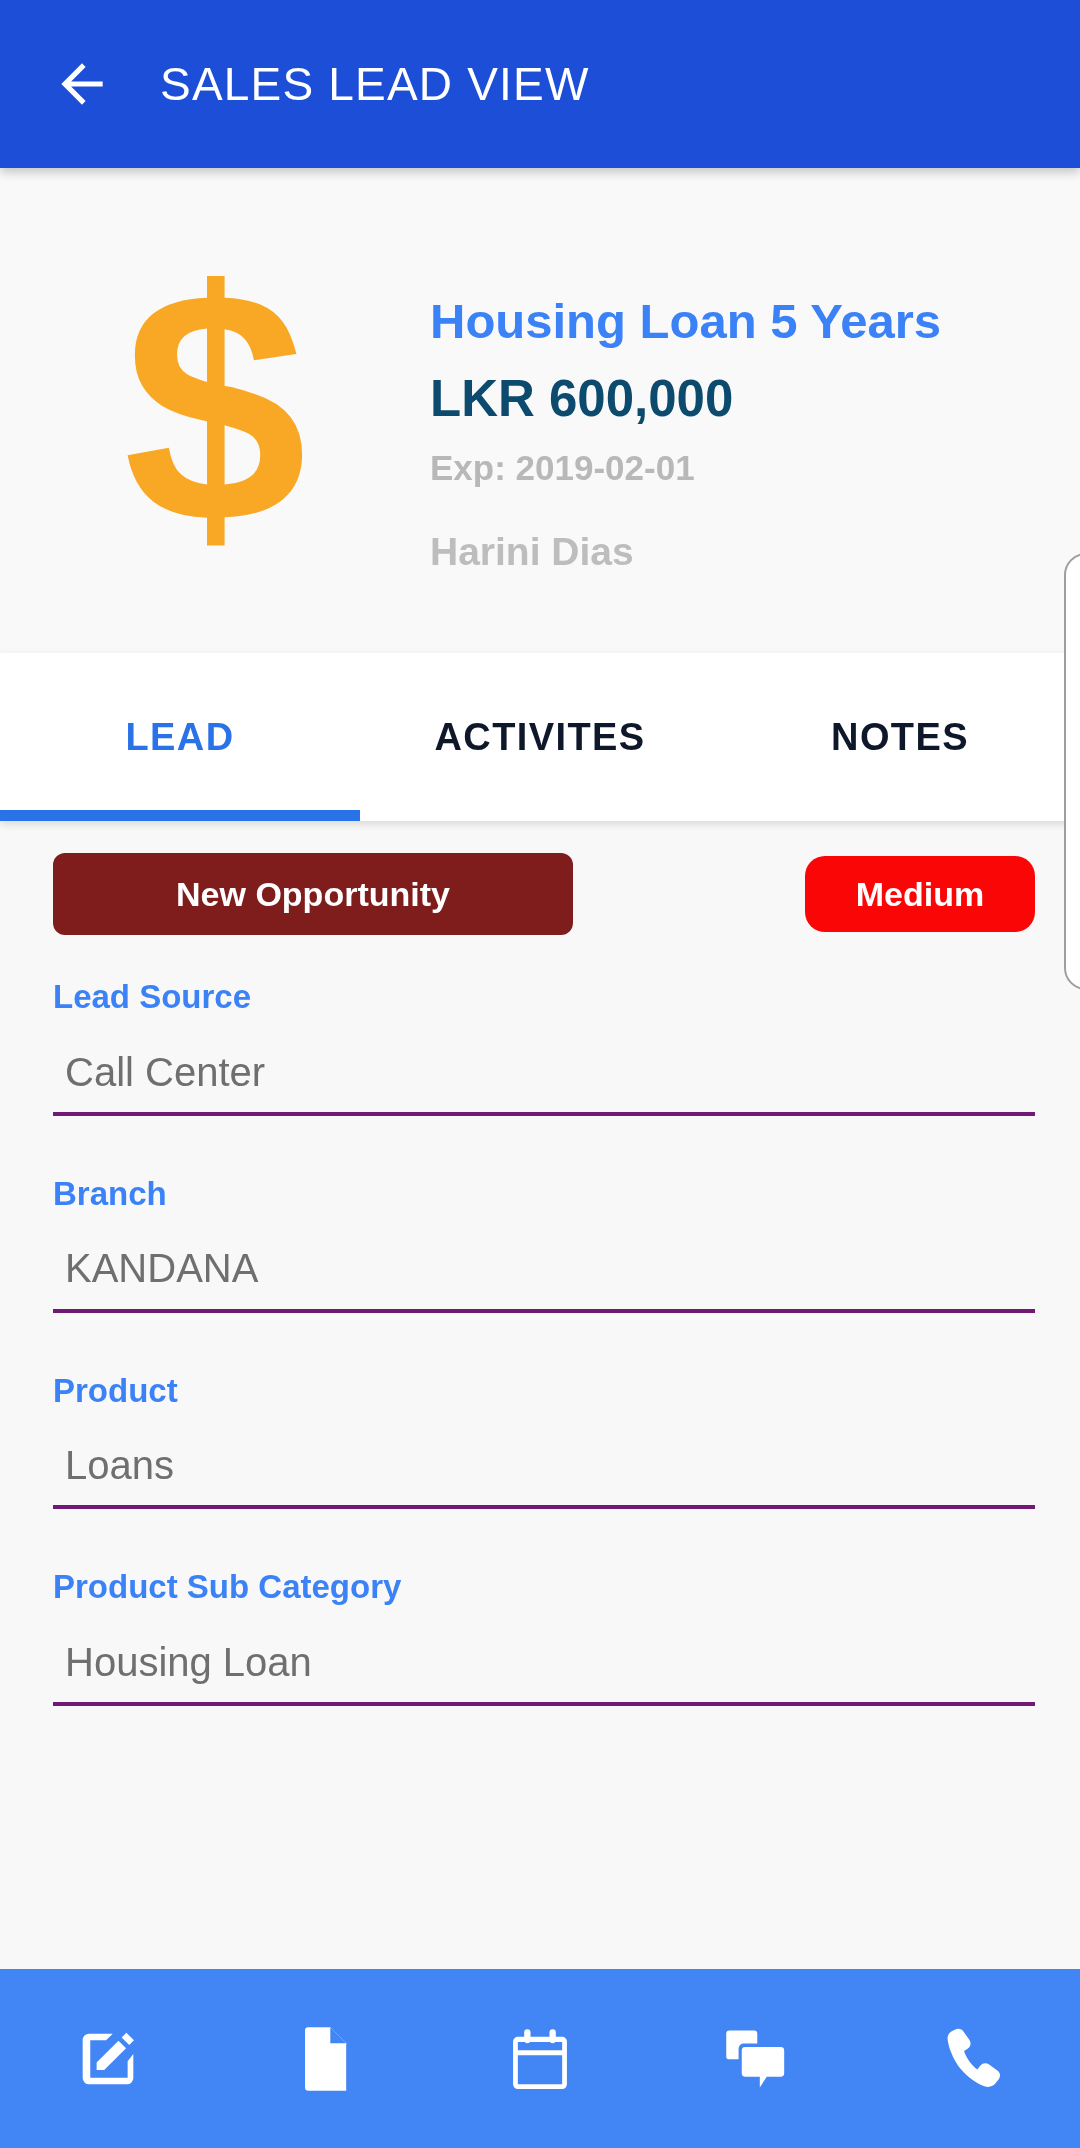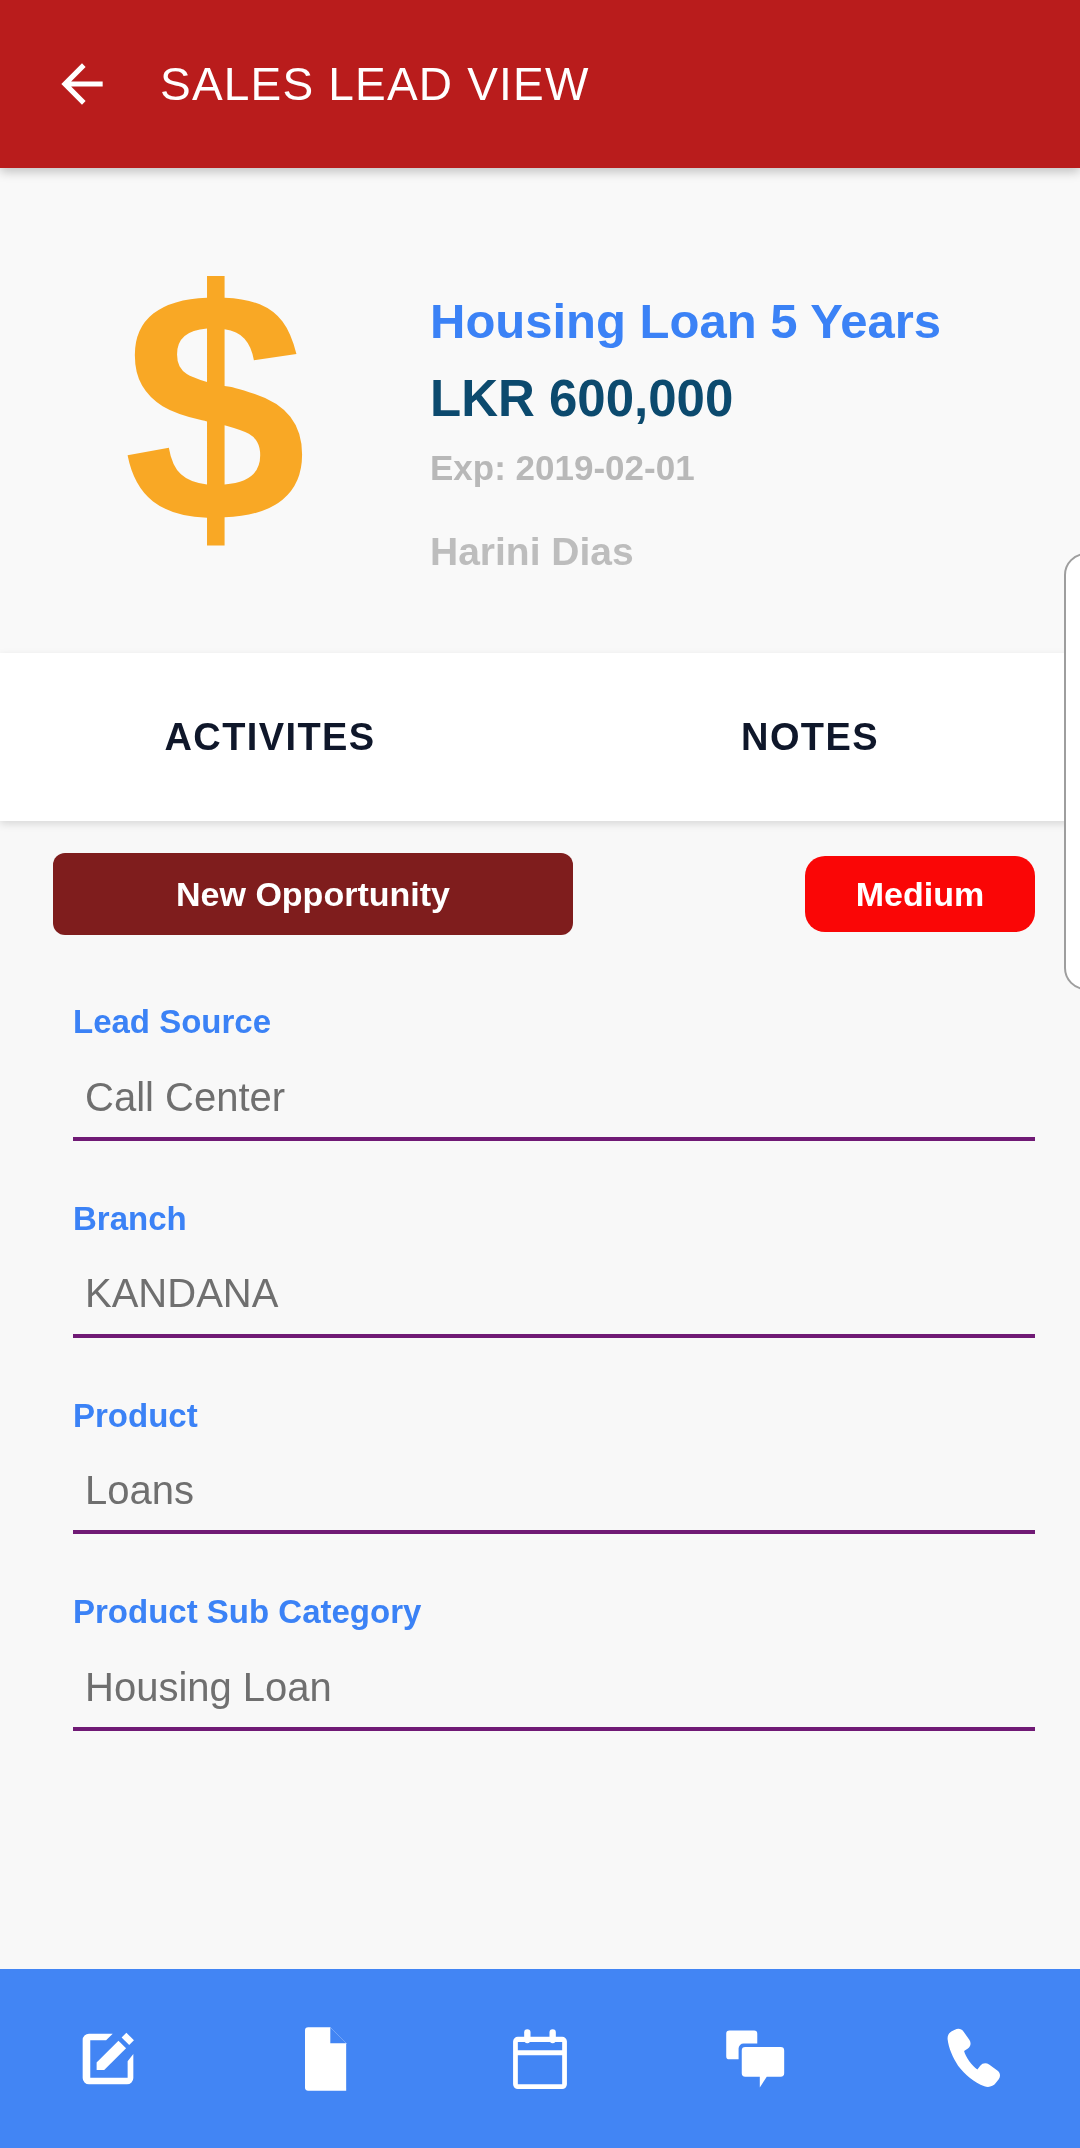--- a/index.html
+++ b/index.html
@@ -7,21 +7,21 @@
     width:1080px; height:2148px;
     font-family:"Liberation Sans", sans-serif;
     background:#ffffff;
     overflow:hidden;
   }
   #screen { position:relative; width:1080px; height:2148px; background:#ffffff; }
 
   
   .appbar {
     position:absolute; left:0; top:0; width:1080px; height:168px;
-    background:#b91c1c;
+    background:#1d4ed8;
     display:flex; align-items:center;
     box-shadow:0 4px 10px rgba(0,0,0,.22);
     z-index:4;
   }
   .back-btn {
     width:120px; height:120px; margin-left:22px;
     display:flex; align-items:center; justify-content:center;
     cursor:pointer;
   }
   .back-btn svg { width:62px; height:62px; display:block; }
@@ -114,21 +114,21 @@
   .status-spacer { flex:1 1 auto; }
   .priority-chip {
     background:#fa0606; color:#ffffff;
     border-radius:20px;
     height:76px; min-width:230px;
     display:flex; align-items:center; justify-content:center;
     font-size:34px; font-weight:bold;
     cursor:pointer;
   }
 
-  .fields { padding:0 45px 0 73px; margin-top:67px; }
+  .fields { padding:0 45px 0 53px; margin-top:42px; }
   .field { margin-bottom:16px; }
   .field-label {
     color:#3b82f6; font-size:33px; font-weight:bold;
     line-height:1.2;
   }
   .field-value-wrap {
     margin-top:32px;
     border-bottom:4px solid #701a75;
     padding:0 0 16px 12px;
     cursor:pointer;
@@ -185,20 +185,24 @@
     </div>
     <div class="header-info">
       <div class="lead-title">Housing Loan 5 Years</div>
       <div class="lead-amount">LKR 600,000</div>
       <div class="lead-exp">Exp: 2019-02-01</div>
       <div class="lead-owner">Harini Dias</div>
     </div>
   </div>
 
   <div class="tabbar">
+    <div class="tab active">
+      <span class="tab-label">LEAD</span>
+      <span class="indicator"></span>
+    </div>
     <div class="tab">
       <span class="tab-label">ACTIVITES</span>
 
     </div>
     <div class="tab">
       <span class="tab-label">NOTES</span>
 
     </div>
   </div>
 

